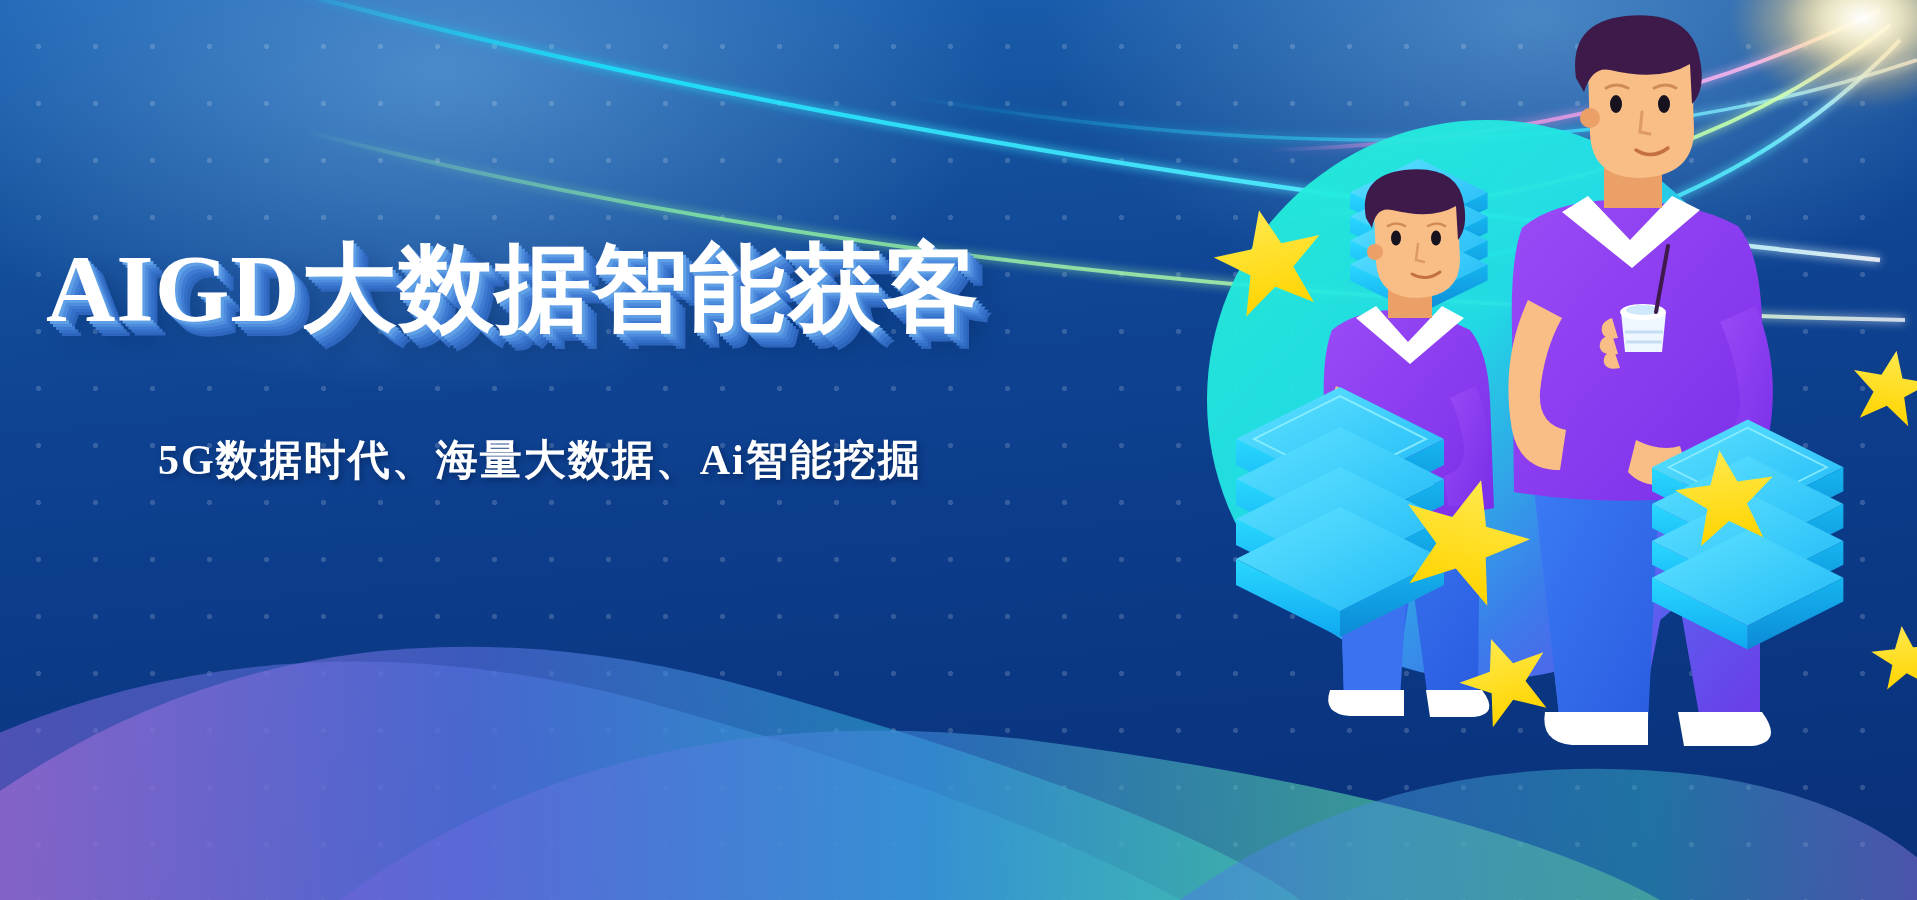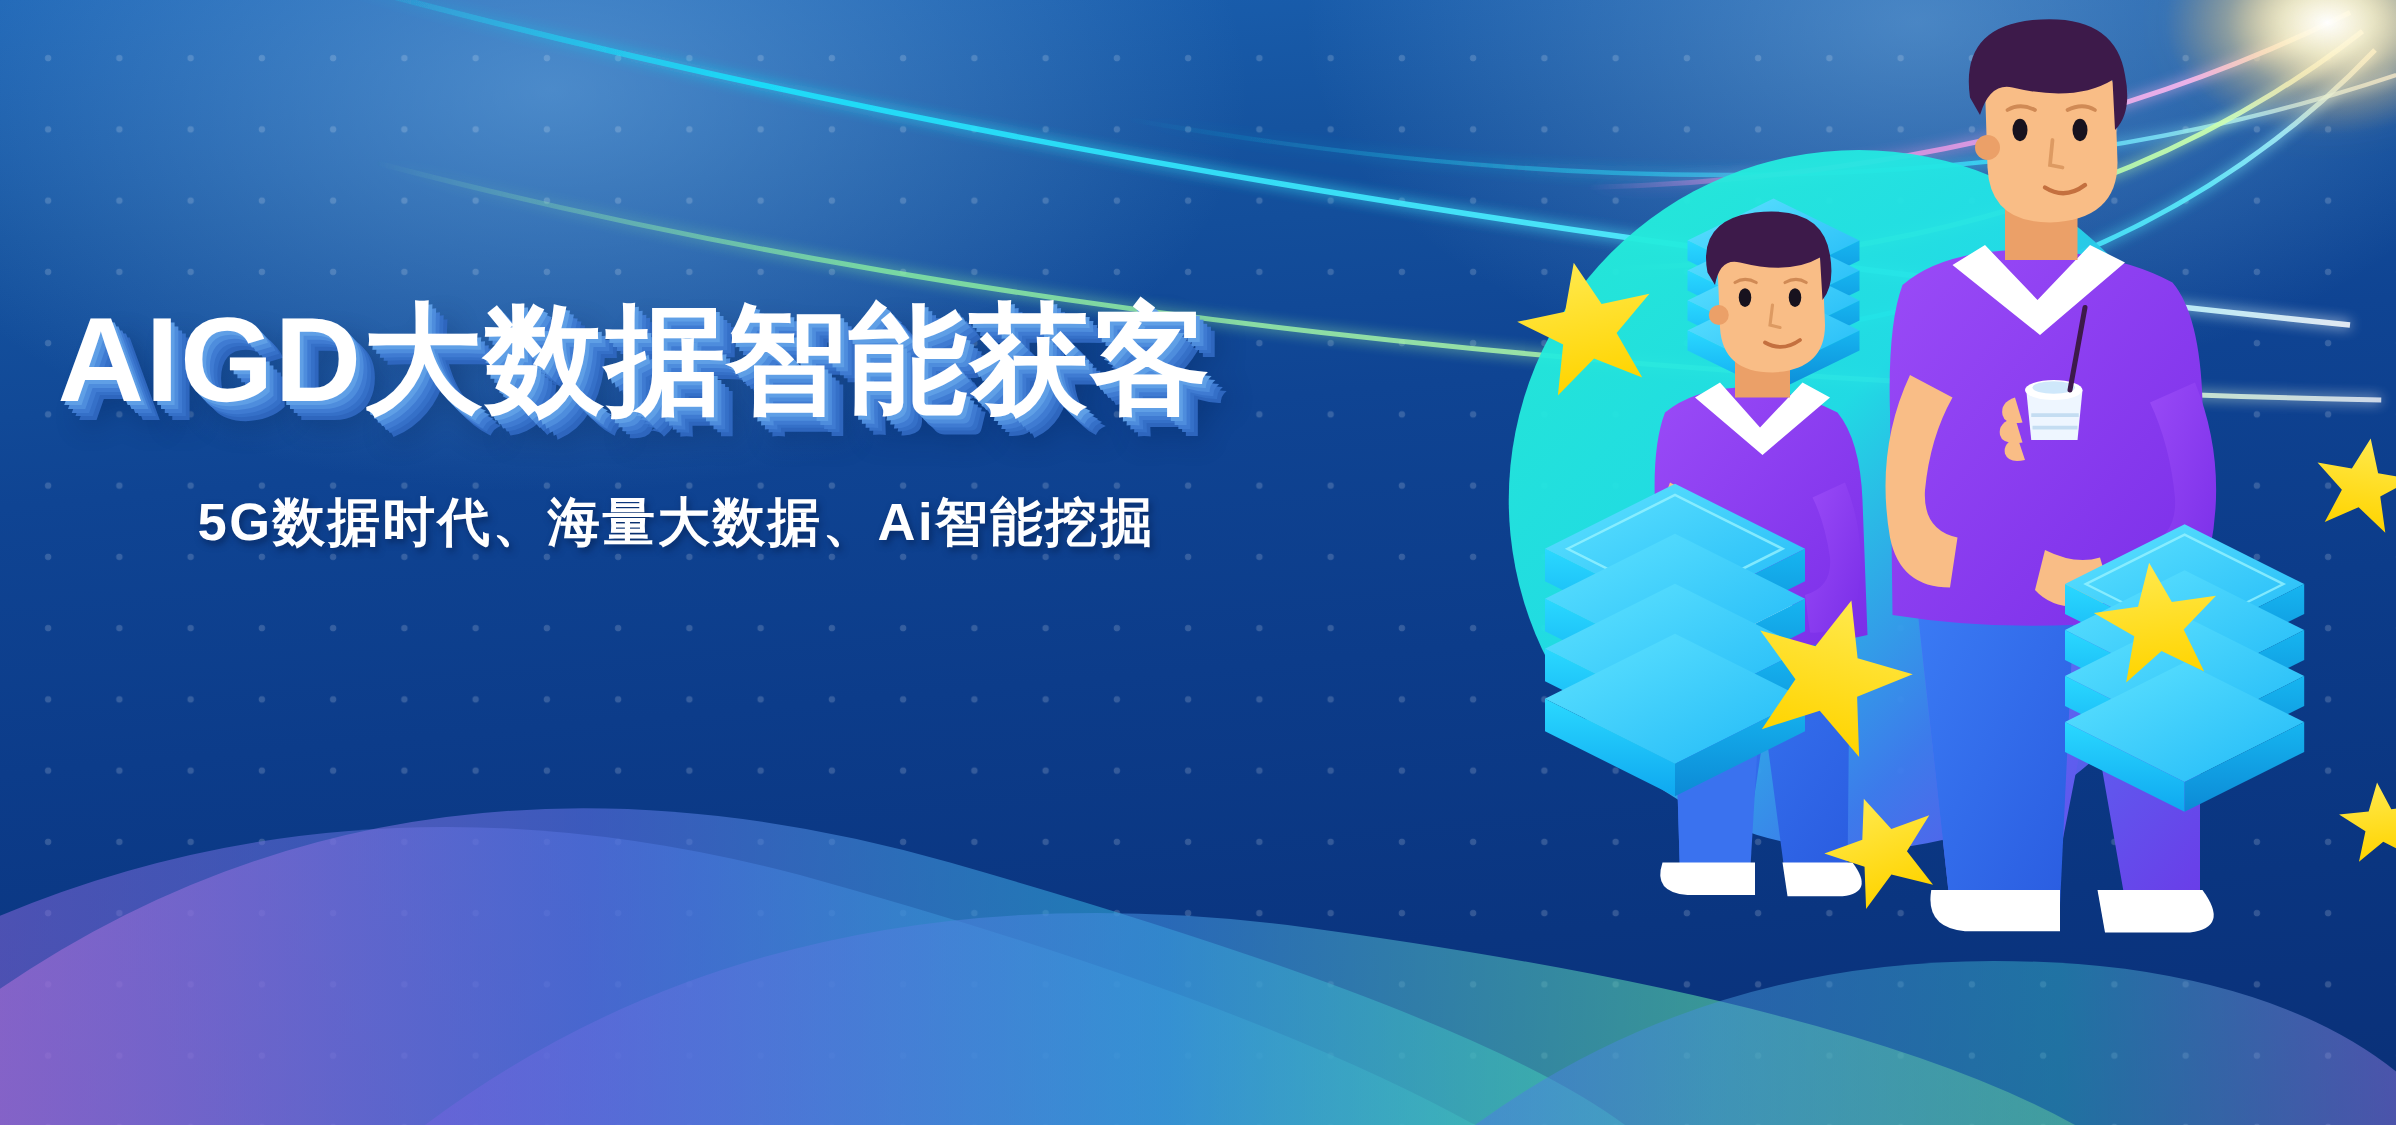--- a/index.html
+++ b/index.html
@@ -11,20 +11,21 @@
     background: #0d3a85;
     font-family: "Liberation Sans", "DejaVu Sans", sans-serif;
   }
 
   #banner {
     position: relative;
     width: 1917px;
     height: 900px;
     overflow: hidden;
     background: #4c1d95;
+    font-family: Liberation Serif, serif;
   }
 
   .layer { position: absolute; inset: 0; }
 
   
   #bg-gradient {
     background:
       radial-gradient(ellipse 900px 520px at 23% 8%, rgba(118,178,230,0.55) 0%, rgba(118,178,230,0.0) 62%),
       radial-gradient(ellipse 700px 420px at 80% 2%, rgba(150,205,245,0.40) 0%, rgba(150,205,245,0.0) 70%),
       linear-gradient(175deg, #1b63b4 0%, #15539f 18%, #0f4493 38%, #0c3c8a 58%, #0a3580 80%, #0a3078 100%);
@@ -59,21 +60,21 @@
     text-shadow:
        3px 3px 0 #5f9fe6,
        6px 6px 0 #4e8ddd,
        9px 9px 0 #3f7bd2,
       12px 12px 0 #3570c8,
       15px 15px 0 #2e66be,
       17px 17px 22px rgba(5,30,80,0.45);
   }
 
   #subtitle-wrap {
-    margin-top: 50px;
+    margin-top: 92px;
     padding-left: 112px;
   }
 
   #subtitle {
     font-size: 42px;
     font-weight: 700;
     color: #ffffff;
     letter-spacing: 2px;
     white-space: nowrap;
     text-shadow: 2px 3px 6px rgba(4,26,70,0.55);

